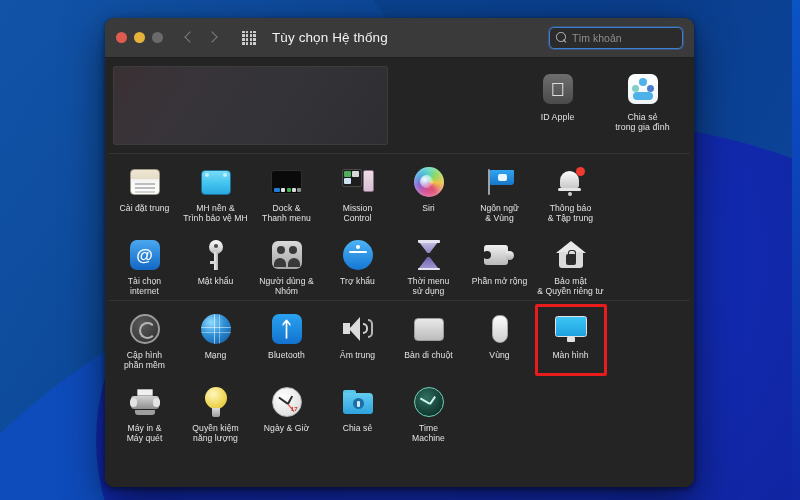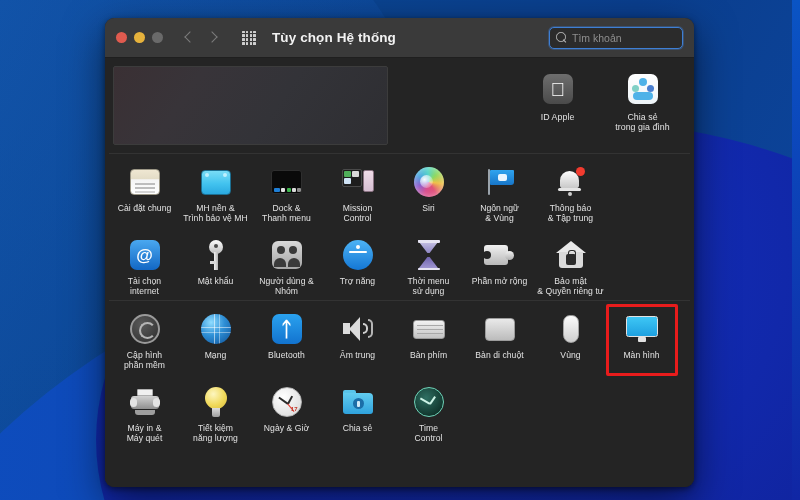--- a/index.html
+++ b/index.html
@@ -83,21 +83,21 @@
   .grid-icon {
     margin-left:23px;
     width:14px; height:14px;
     display:grid; grid-template-columns:repeat(4,1fr); grid-template-rows:repeat(4,1fr);
     gap:1.2px;
   }
   .grid-icon i { background:#cfcfcf; border-radius:.5px; display:block; }
 
   #win-title {
     margin-left:16px;
-    color:#f2f2f2; font-size:13.5px; font-weight:bold;
+    color:#f2f2f2; font-size:13.5px; font-weight:normal;
     letter-spacing:.1px;
   }
 
   #search {
     position:absolute; right:11px; top:50%; transform:translateY(-50%);
     width:134px; height:22px;
     background:#2b2b2b;
     border:1.6px solid #3e7fd4;
     border-radius:5px;
     display:flex; align-items:center;
@@ -458,21 +458,21 @@
     </div>
 
     <div class="divider"></div>
 
     <div class="row">
 
       <div class="tile">
         <span class="glyph">
             <span class="ic-general"></span>
           </span>
-        <span class="lbl">Cài đặt chung</span>
+        <span class="lbl">Cài đặt trung</span>
       </div>
 
       <div class="tile">
         <span class="glyph">
             <span class="ic-wall"></span>
           </span>
         <span class="lbl">MH nền &amp;
 Trình bảo vệ MH</span>
       </div>
 
@@ -567,21 +567,21 @@
             </span>
         </span>
         <span class="lbl">Người dùng &amp;
 Nhóm</span>
       </div>
 
       <div class="tile">
         <span class="glyph">
             <span class="ic-access"></span>
           </span>
-        <span class="lbl">Trợ năng</span>
+        <span class="lbl">Trợ khẩu</span>
       </div>
 
       <div class="tile">
         <span class="glyph">
           <span class="ic-hour">
               <span class="t"></span>
               <span class="b"></span>
               <span class="cap"></span>
               <span class="cap2"></span>
             </span>
@@ -648,26 +648,20 @@
           <span class="ic-sound">
               <span class="spk"></span>
               <span class="cone"></span>
               <span class="w1"></span>
               <span class="w2"></span>
             </span>
         </span>
         <span class="lbl">Âm trung</span>
       </div>
 
-      <div class="tile">
-        <span class="glyph">
-            <span class="ic-kb"></span>
-          </span>
-        <span class="lbl">Bàn phím</span>
-      </div>
 
       <div class="tile">
         <span class="glyph">
             <span class="ic-trackpad"></span>
           </span>
         <span class="lbl">Bàn di chuột</span>
       </div>
 
       <div class="tile">
         <span class="glyph">
@@ -704,21 +698,21 @@
 Máy quét</span>
       </div>
 
       <div class="tile">
         <span class="glyph">
           <span class="ic-energy">
               <span class="bulb"></span>
               <span class="base"></span>
             </span>
         </span>
-        <span class="lbl">Tiết kiệm
+        <span class="lbl">Quyền kiệm
 năng lượng</span>
       </div>
 
       <div class="tile">
         <span class="glyph">
           <span class="ic-clock">
               <span class="h"></span>
               <span class="m"></span>
               <span class="s"></span>
               <span class="d">17</span>
@@ -739,20 +733,20 @@
       </div>
 
       <div class="tile">
         <span class="glyph">
           <span class="ic-tm">
               <span class="h"></span>
               <span class="m"></span>
             </span>
         </span>
         <span class="lbl">Time
-Control</span>
+Machine</span>
       </div>
 
 
     </div>
 
   </div>
 </div>
 
 </body></html>

